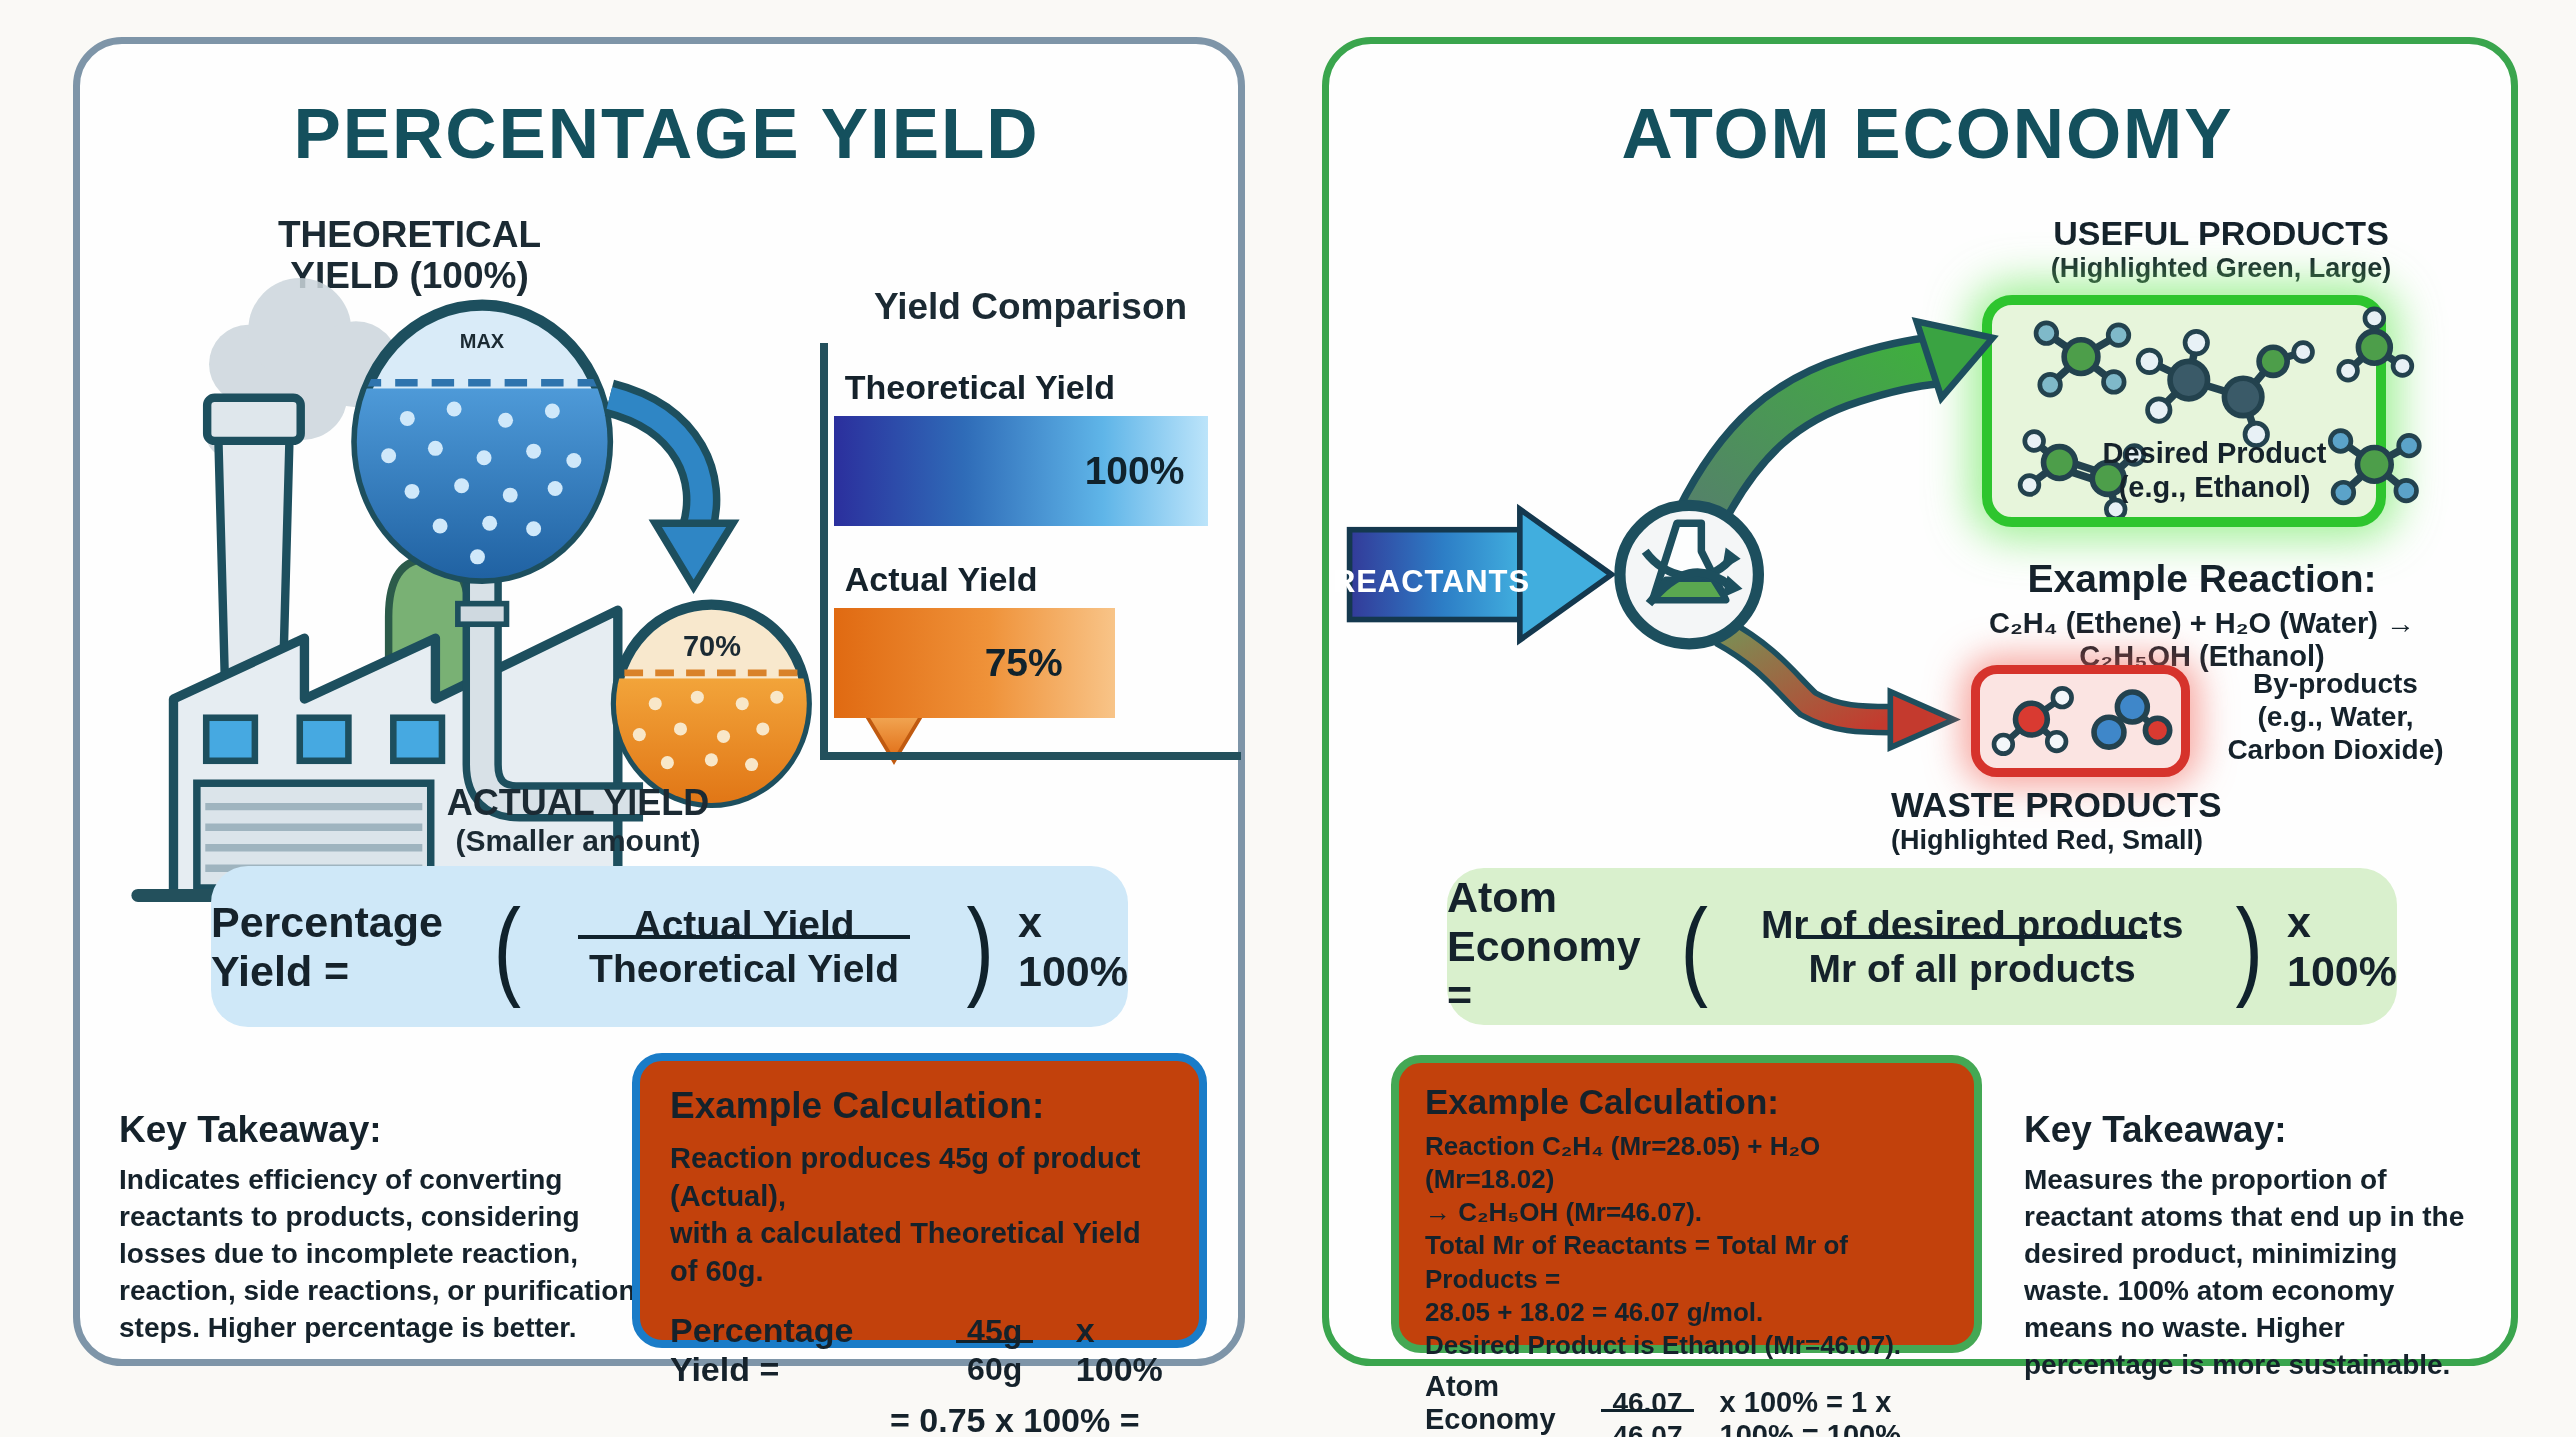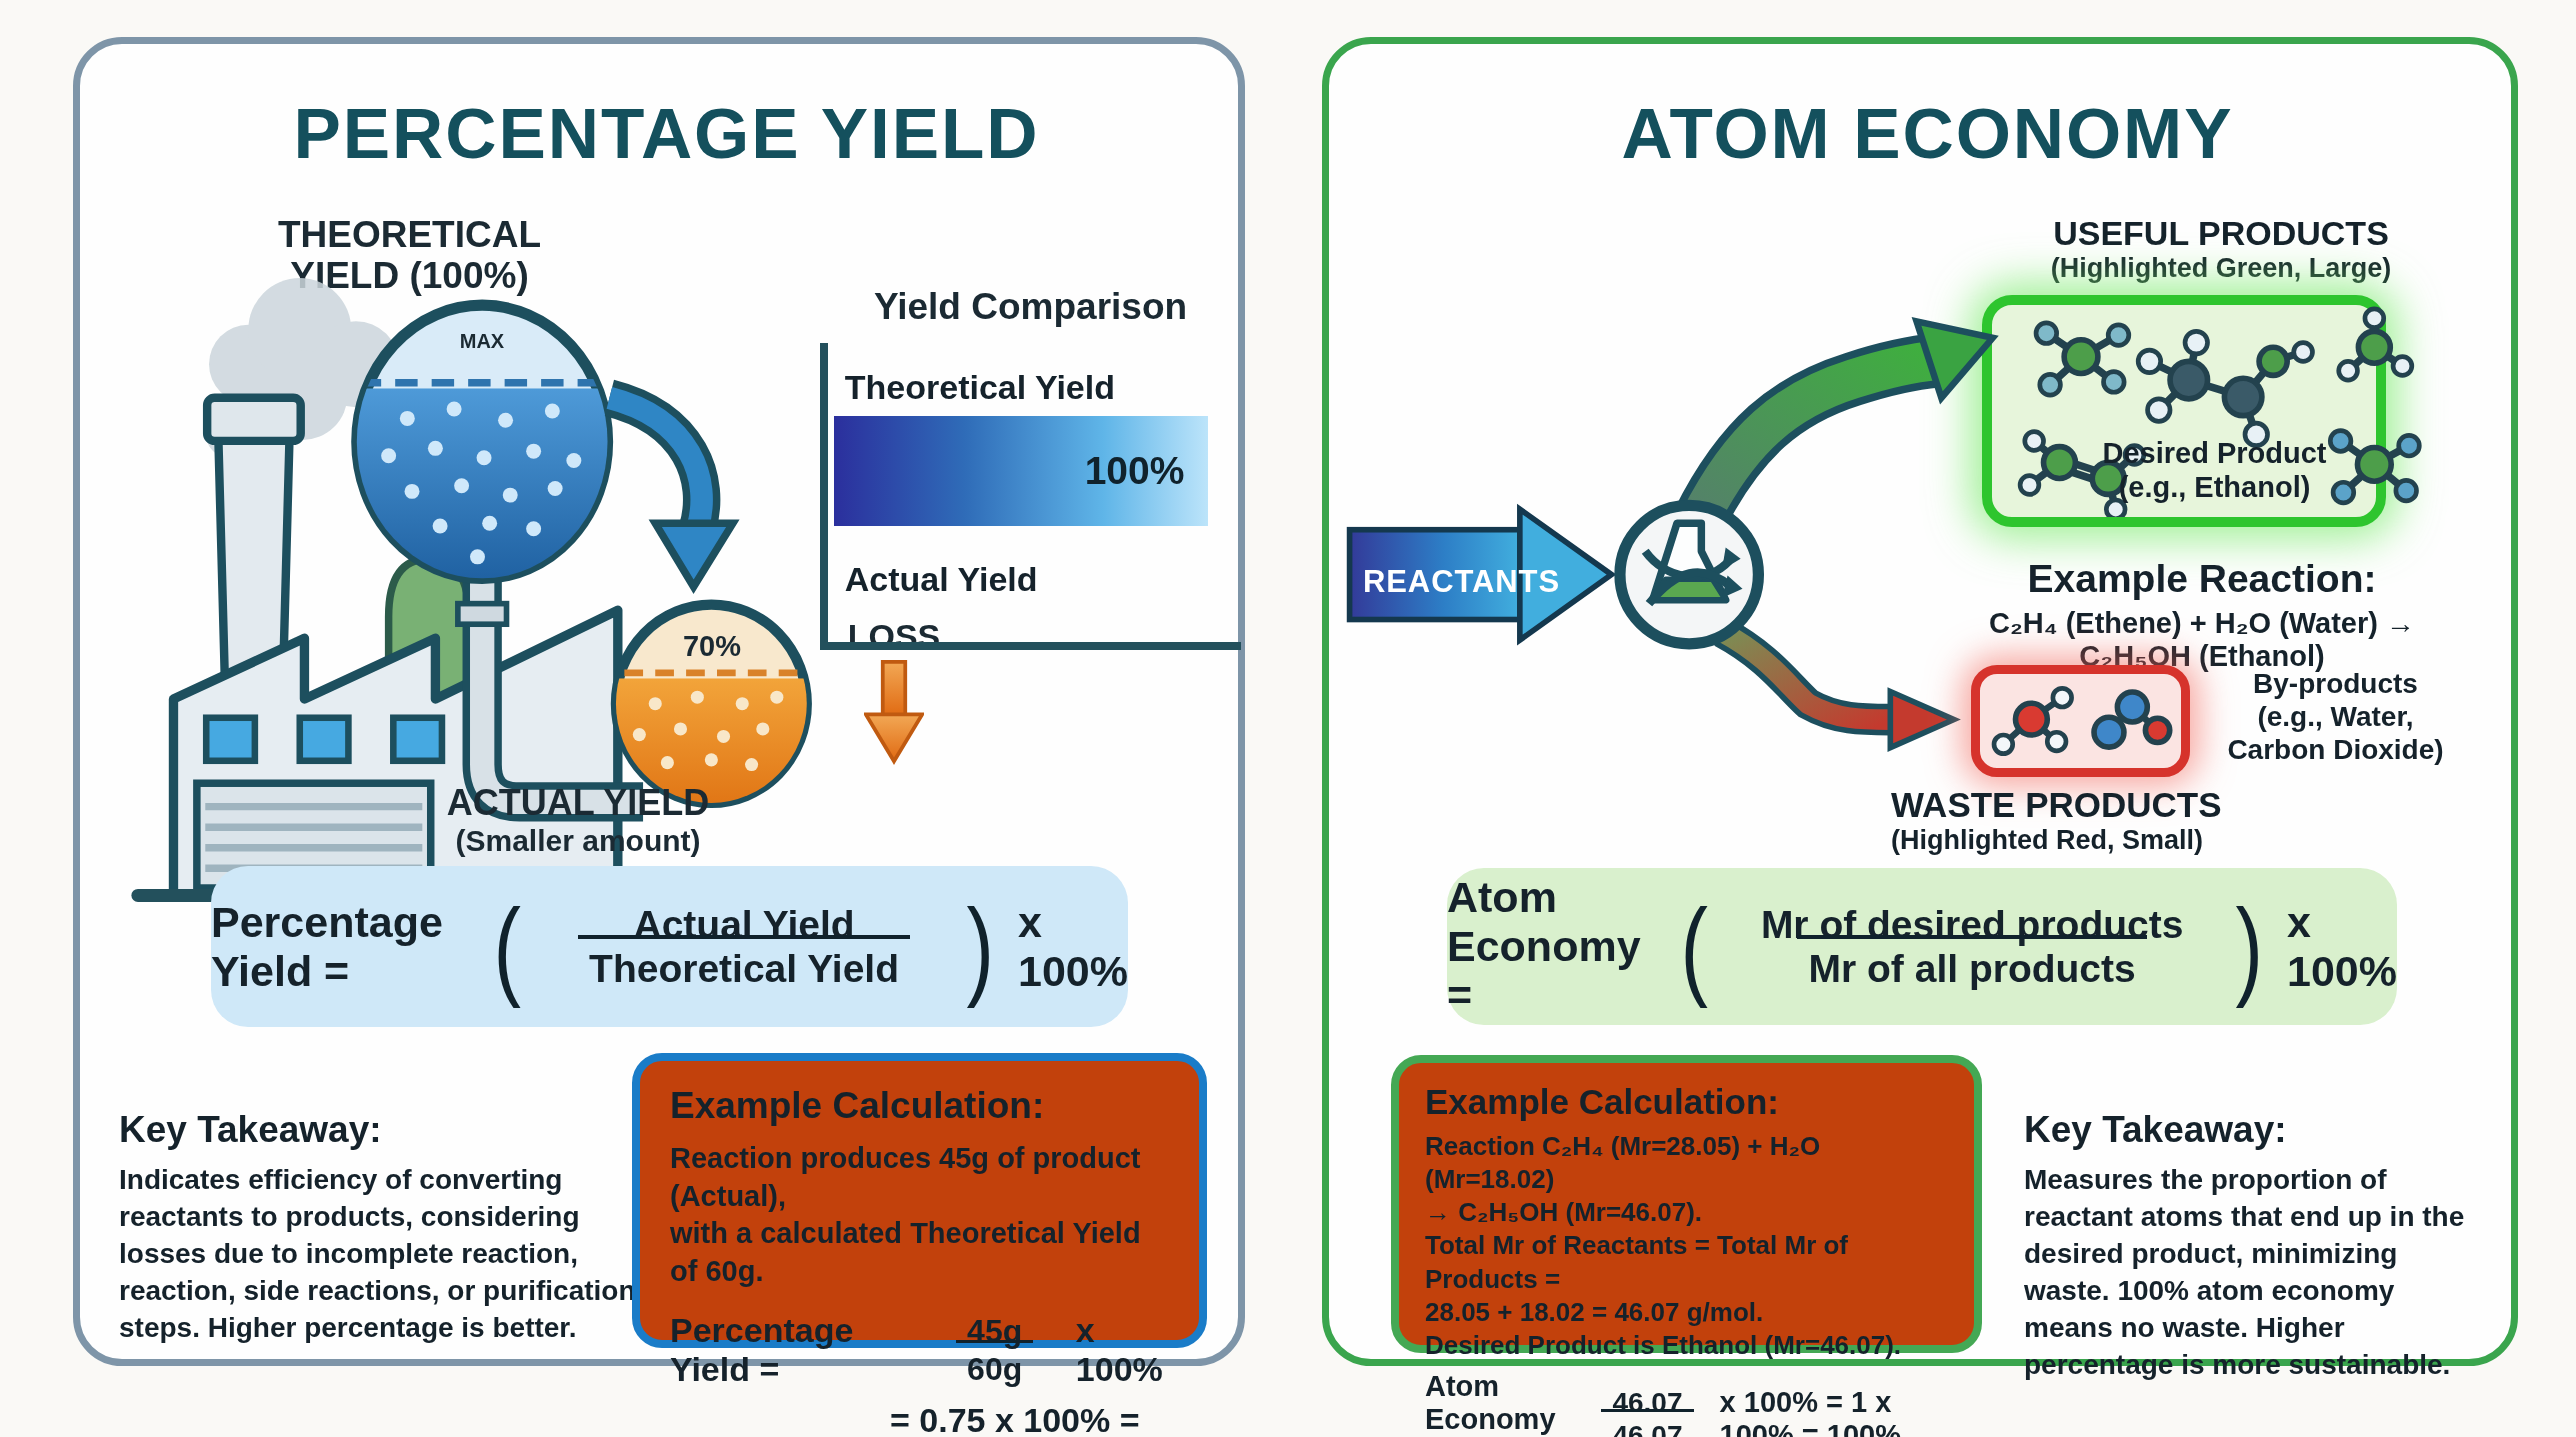--- a/index.html
+++ b/index.html
@@ -87,21 +87,21 @@
   .useful-label .l1 { font-size:34px; font-weight:700; }
   .useful-label .l2 { font-size:27px; font-weight:700; }
 
   .green-box { position:absolute; left:653px; top:251px; width:404px; height:232px;
     background:#e7f5db; border:10.3px solid #2ec52e; border-radius:30px;
     box-shadow:0 0 43px 11.2px rgba(120,235,105,.7); }
   .desired-label { position:absolute; left:82px; bottom:13px; width:281px; text-align:center;
     font-size:29px; font-weight:700; line-height:1.15; }
 
   .mid-svg { position:absolute; left:0; top:234px; width:711px; height:524px; }
-  .reactants-label { position:absolute; left:34px; top:520px; width:168px; text-align:center;
+  .reactants-label { position:absolute; left:4px; top:520px; width:168px; text-align:center;
     font-size:31px; font-weight:700; color:#fff; letter-spacing:0.9px; }
 
   .reaction-head { position:absolute; left:639px; top:513px; width:468px; text-align:center; }
   .reaction-head h3 { font-size:39px; font-weight:700; }
   .reaction-head p  { font-size:29px; font-weight:700; margin-top:5.6px; }
 
   .red-box { position:absolute; left:642px; top:621px; width:219px; height:112px;
     background:#fbe4e2; border:9.4px solid #d6332c; border-radius:26px;
     box-shadow:0 0 34px 9.4px rgba(242,96,84,.55); }
 
@@ -253,20 +253,23 @@
   </div>
 
   <div class="chart">
     <div class="chart-title">Yield Comparison</div>
     <div class="plot">
       <div class="cat-label">Theoretical Yield</div>
       <div class="bar blue" style="width: 92%;">
         <span>100%</span>
       </div>
       <div class="cat-label">Actual Yield</div>
+      <div class="bar orange" style="width: 69%;">
+        <span>75%</span>
+      </div>
     </div>
   </div>
 
   <div class="formula-box blue">
     <span class="f-side">Percentage Yield =</span>
     <span class="paren">(</span>
     <span class="fraction">
       <span class="num">Actual Yield</span>
       <span class="den">Theoretical Yield</span>
     </span>

